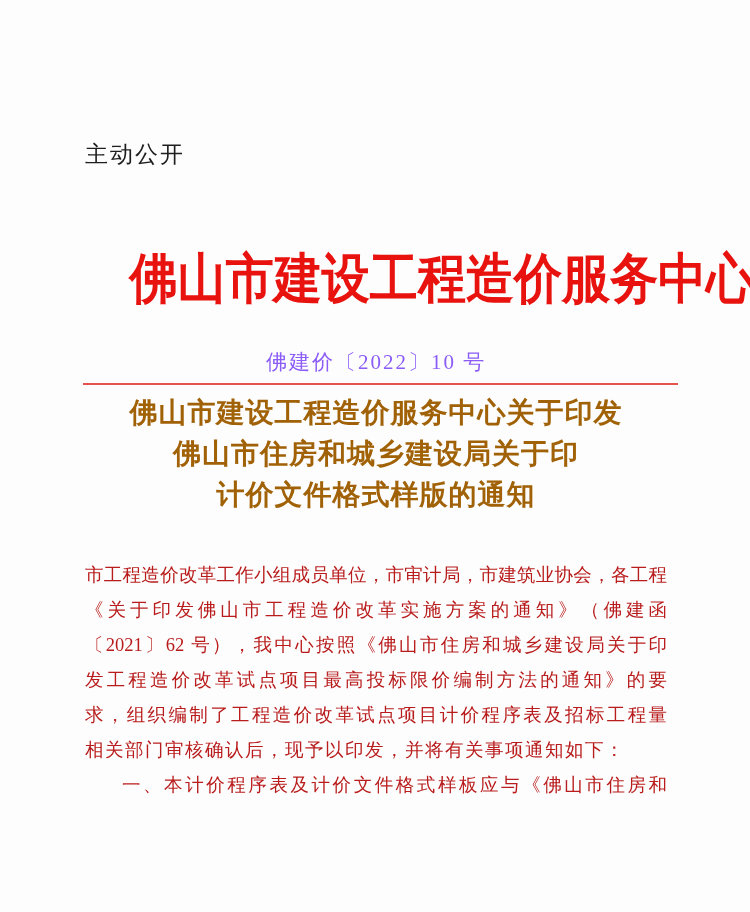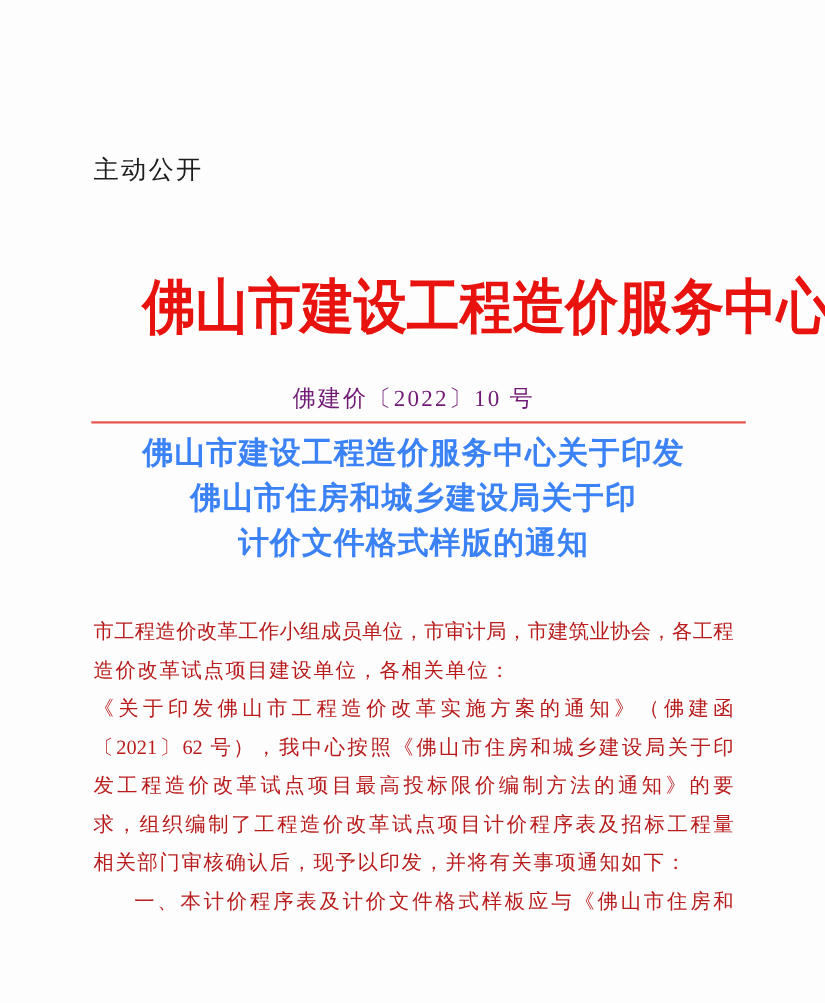--- a/index.html
+++ b/index.html
@@ -38,38 +38,38 @@
     color: #e8120e;
     transform: scaleX(0.89);
     transform-origin: center;
     letter-spacing: 0px;
   }
   .doc-number {
     margin-top: 42px;
     text-align: center;
     font-size: 21px;
     letter-spacing: 2px;
-    color: #701a75;
+    color: #8b5cf6;
     line-height: 24px;
   }
   .red-rule {
     margin-top: 9px;
     margin-left: -2px;
     width: 595px;
     height: 2px;
     background: #e4534d;
   }
   .notice-title {
     margin-top: 7px;
     text-align: center;
   }
   .notice-title-line {
     font-size: 28px;
     font-weight: bold;
-    color: #3b82f6;
+    color: #a16207;
     line-height: 41px;
     letter-spacing: 1px;
   }
   .body-text {
     margin-top: 43px;
     font-size: 18.5px;
     color: #2b2b2b;
   }
   .body-line {
     line-height: 35px;
@@ -104,21 +104,20 @@
   <div class="red-rule" style="background: rgb(228, 83, 77);"></div>
 
   <div class="notice-title">
     <div class="notice-title-line">佛山市建设工程造价服务中心关于印发</div>
     <div class="notice-title-line">佛山市住房和城乡建设局关于印</div>
     <div class="notice-title-line">计价文件格式样版的通知</div>
   </div>
 
   <div class="body-text" style="color: #b91c1c;">
       <div class="body-line fill">市工程造价改革工作小组成员单位，市审计局，市建筑业协会，各工程</div>
-      <div class="body-line nofill">造价改革试点项目建设单位，各相关单位：</div>
       <div class="body-line fill">《关于印发佛山市工程造价改革实施方案的通知》（佛建函</div>
       <div class="body-line fill">〔2021〕62 号），我中心按照《佛山市住房和城乡建设局关于印</div>
       <div class="body-line fill">发工程造价改革试点项目最高投标限价编制方法的通知》的要</div>
       <div class="body-line fill">求，组织编制了工程造价改革试点项目计价程序表及招标工程量</div>
       <div class="body-line nofill">相关部门审核确认后，现予以印发，并将有关事项通知如下：</div>
       <div class="body-line fill indent">一、本计价程序表及计价文件格式样板应与《佛山市住房和</div>
     </div>
 
 </div>
 

